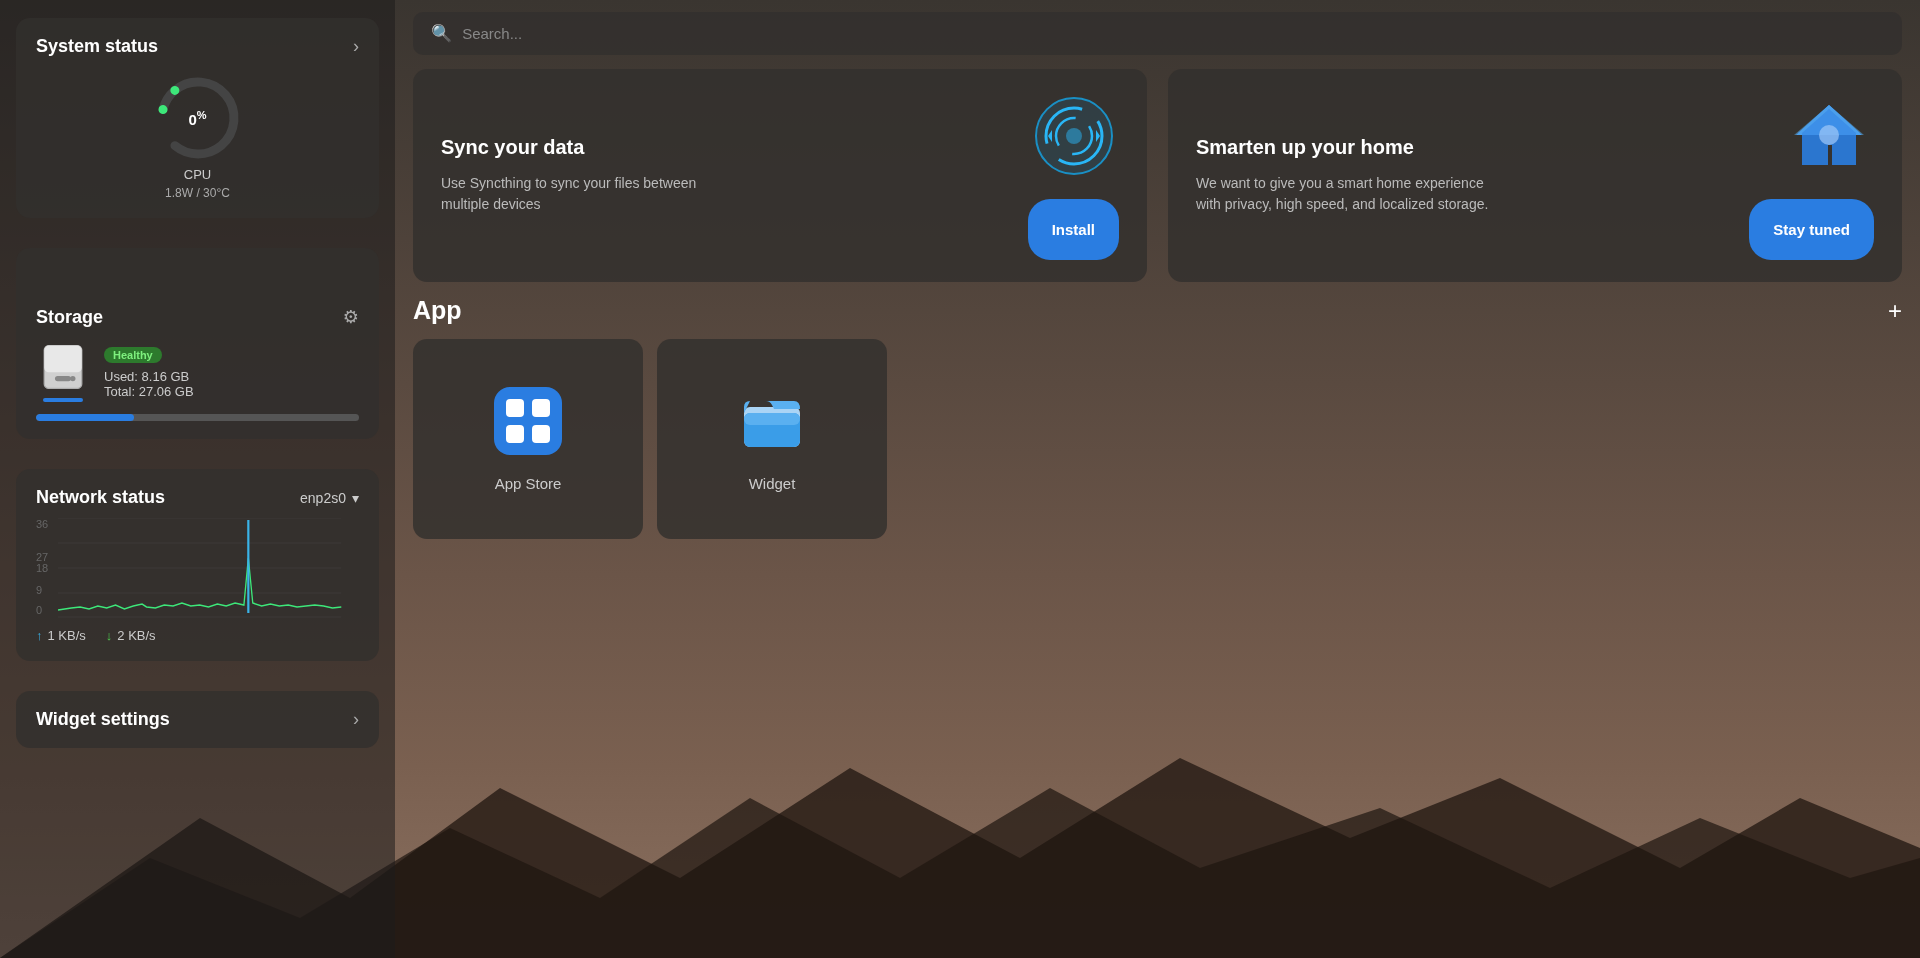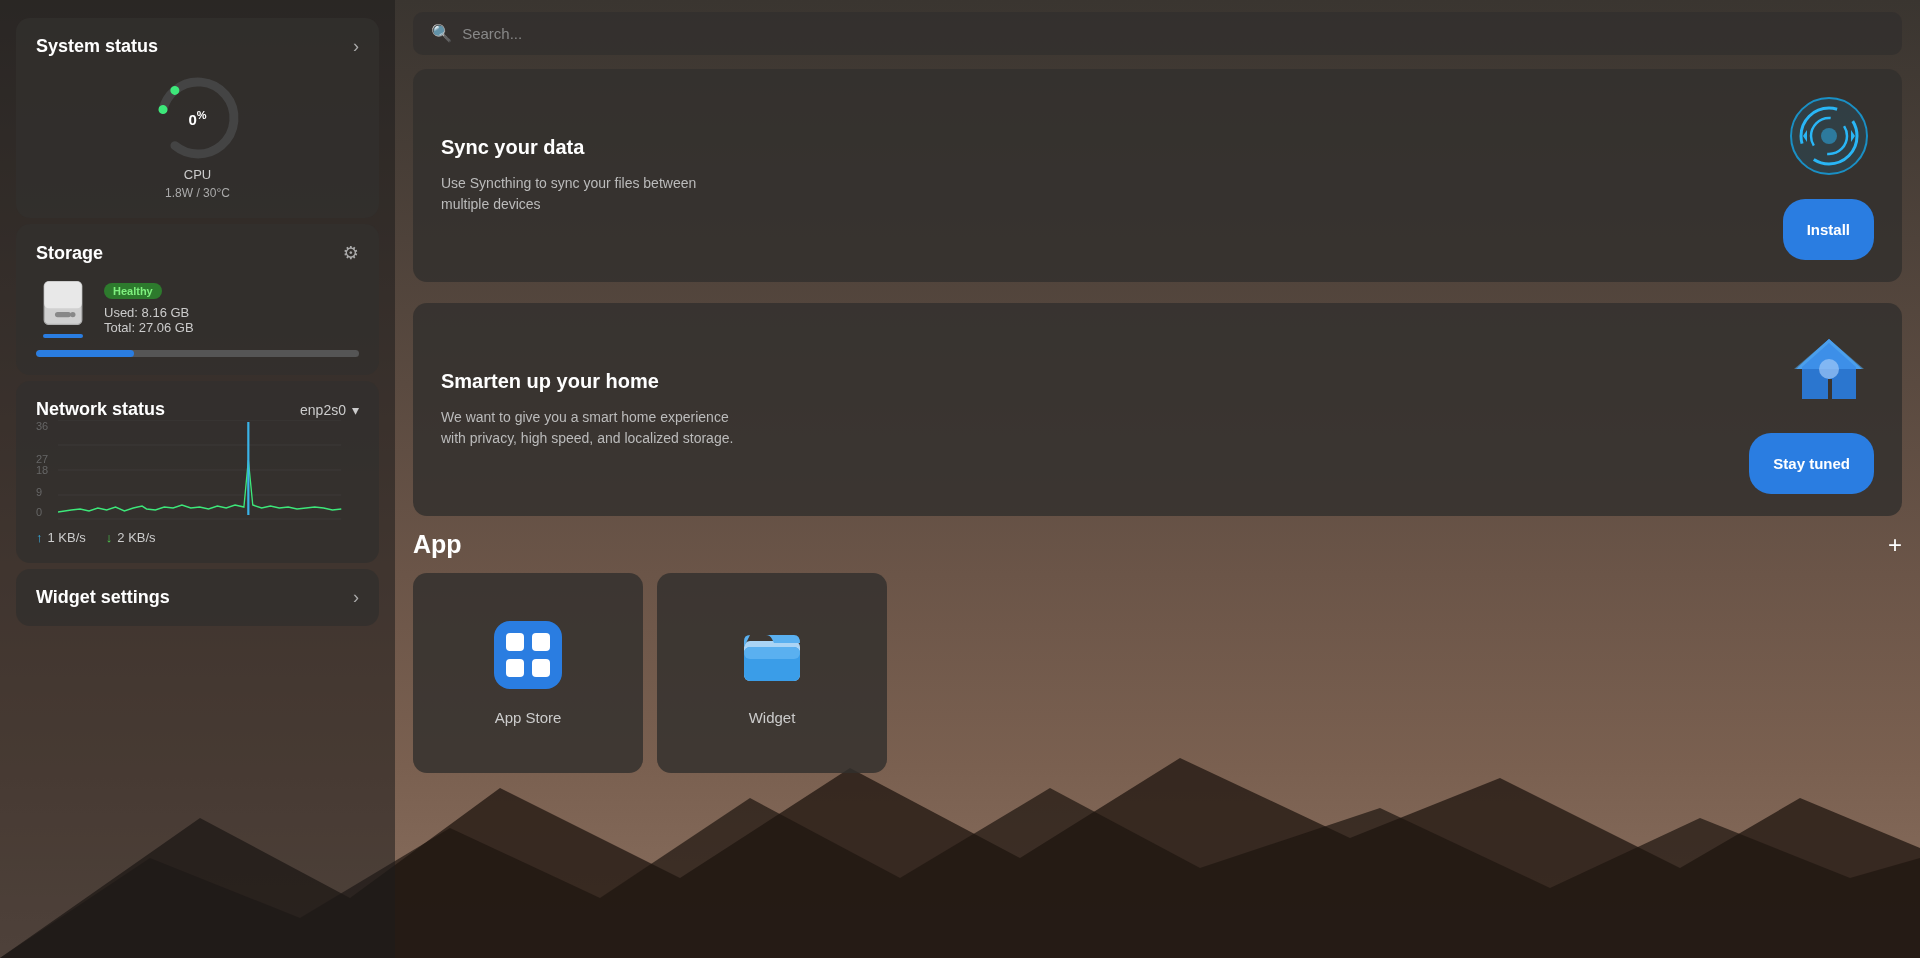--- a/index.html
+++ b/index.html
@@ -32,21 +32,21 @@
       display: flex;
       gap: 0;
     }
     
     .sidebar {
       width: 395px;
       min-width: 395px;
       padding: 18px 16px;
       display: flex;
       flex-direction: column;
-      gap: 6px;
+      gap: 30px;
       background: rgba(30,28,28,0.55);
     }
     .card {
       background: rgba(50,47,45,0.82);
       border-radius: 14px;
       padding: 18px 20px;
     }
     
     .system-status-header {
       display: flex;
@@ -103,20 +103,21 @@
     .gauge-sub {
       color: #aaa;
       font-size: 12px;
     }
     
     .storage-header {
       display: flex;
       justify-content: space-between;
       align-items: center;
       margin-bottom: 14px;
+      margin-top: 40px;
     }
     .gear-icon {
       color: #aaa;
       font-size: 18px;
     }
     .storage-body {
       display: flex;
       align-items: center;
       gap: 14px;
       margin-bottom: 12px;
@@ -157,20 +158,21 @@
       height: 100%;
       background: #2a7de1;
       border-radius: 4px;
       width: 30.2%;
     }
     
     .network-header {
       display: flex;
       justify-content: space-between;
       align-items: center;
+      margin-bottom: 10px;
     }
     .network-iface {
       display: flex;
       align-items: center;
       gap: 6px;
       color: #ccc;
       font-size: 14px;
     }
     .network-chart {
       width: 100%;
@@ -225,21 +227,20 @@
       outline: none;
       color: #ccc;
       font-size: 15px;
       width: 100%;
     }
     .search-input::placeholder { color: #888; }
     
     .promo-row {
       display: flex;
       gap: 21px;
-      flex-direction: column;
     }
     .promo-card {
       background: rgba(50,47,45,0.82);
       border-radius: 14px;
       padding: 22px 28px;
       flex: 1;
       display: flex;
       justify-content: space-between;
       align-items: center;
       position: relative;

